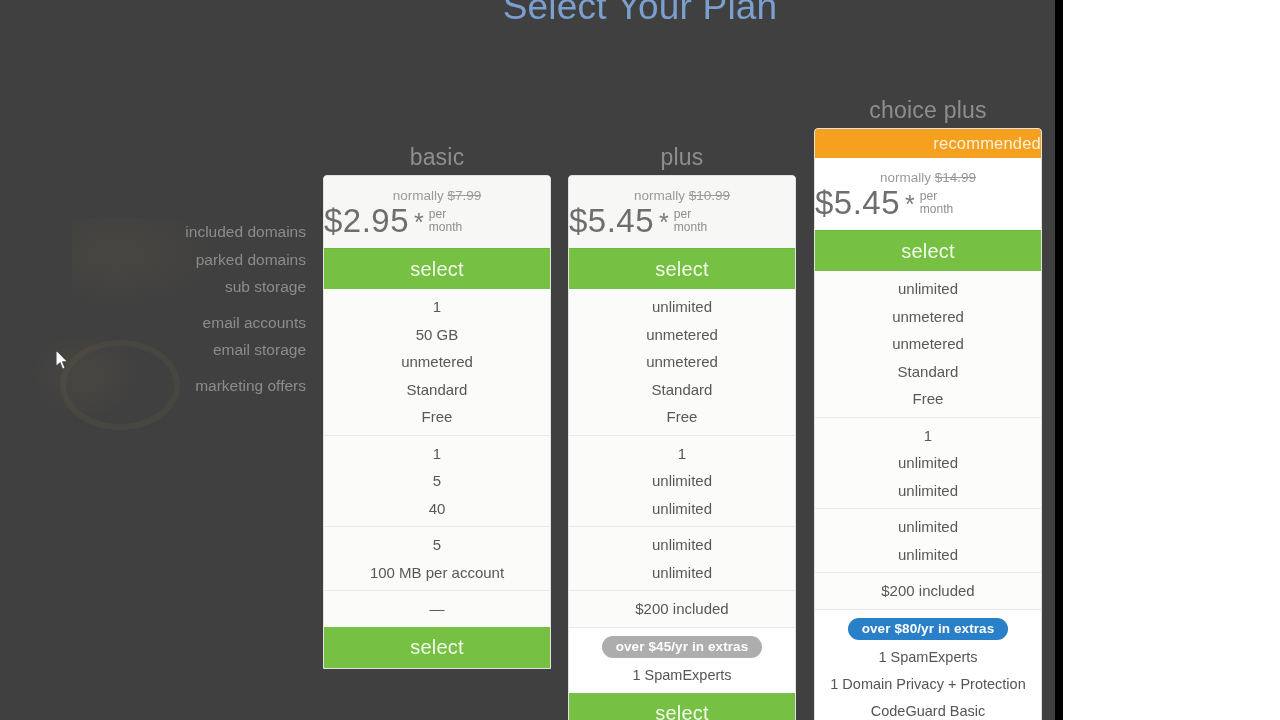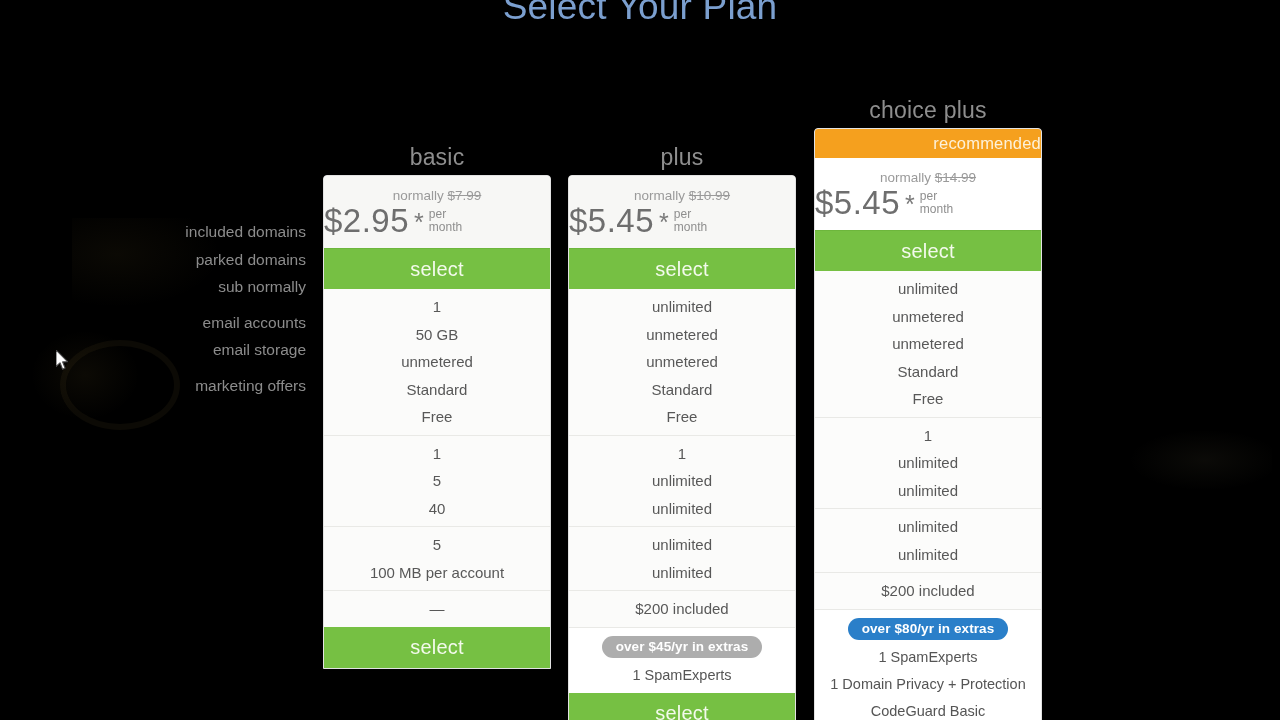--- a/index.html
+++ b/index.html
@@ -7,23 +7,23 @@
   html, body {
     width: 1280px;
     height: 720px;
     overflow: hidden;
     background: #ffffff;
     font-family: "Liberation Sans", sans-serif;
   }
 
   #viewport {
     position: relative;
-    width: 1280px;
+    width: 1063px;
     height: 720px;
-    background: #000000;
+    background: #404040;
     overflow: hidden;
   }
 
   
   .edge-bar-right {
     position: absolute;
     top: 0;
     right: 0;
     width: 8px;
     height: 720px;
@@ -259,21 +259,21 @@
 
   <h1 class="page-title" style="color: rgb(123, 159, 207);">Select Your Plan</h1>
 
   <div class="plans">
 
     <div class="feature-labels" id="feature-labels">
         <div class="fl-gap"></div>
         <div class="fl-group">
           <div class="fl-row">included domains</div>
           <div class="fl-row">parked domains</div>
-          <div class="fl-row">sub normally</div>
+          <div class="fl-row">sub storage</div>
         </div>
         <div class="fl-gap"></div>
         <div class="fl-group">
           <div class="fl-row">email accounts</div>
           <div class="fl-row">email storage</div>
         </div>
         <div class="fl-gap"></div>
         <div class="fl-group">
           <div class="fl-row">marketing offers</div>
         </div>

